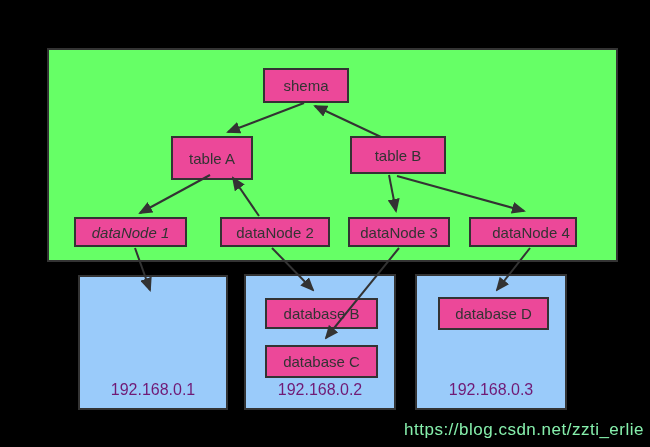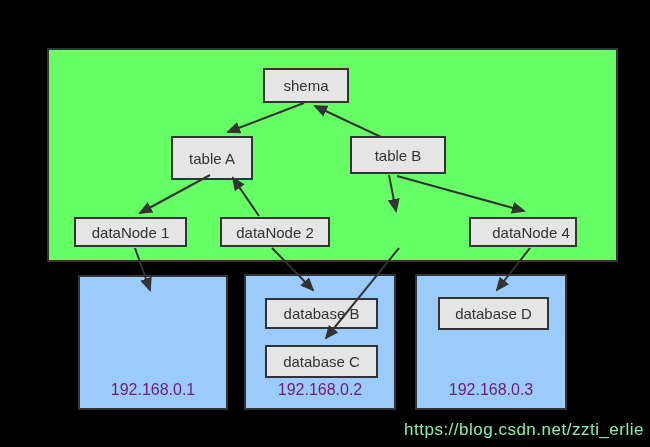--- a/index.html
+++ b/index.html
@@ -12,28 +12,28 @@
     background:#66ff66;border:2px solid #333;box-sizing:border-box;
   }
   .host{
     position:absolute;top:274px;width:152px;height:136px;
     background:#9acbfa;border:2px solid #333;box-sizing:border-box;
   }
   .host1{left:78px;top:275px;width:150px;height:135px;}
   .host2{left:244px;padding-left:14px;}
   .host3{left:415px;}
   .node{
-    position:absolute;background:#e5e5e5;border:2px solid #333;box-sizing:border-box;
+    position:absolute;background:#ec4899;border:2px solid #333;box-sizing:border-box;
     display:flex;align-items:center;justify-content:center;
     font-size:15px;color:#333;white-space:nowrap;
   }
   .n-schema{left:263px;top:68px;width:86px;height:35px;}
   .n-tablea{left:171px;top:136px;width:82px;height:44px;}
   .n-tableb{left:350px;top:136px;width:96px;height:38px;}
-  .n-dn1{left:74px;top:217px;width:113px;height:30px;}
+  .n-dn1{left:74px;top:217px;width:113px;height:30px;font-style:italic;}
   .n-dn2{left:220px;top:217px;width:110px;height:30px;}
   .n-dn3{left:348px;top:217px;width:102px;height:30px;}
   .n-dn4{left:469px;top:217px;width:108px;height:30px;padding-left:16px;}
   .db{position:absolute;}
   .db-a{left:20px;top:20px;width:110px;height:33px;}
   .db-b{left:19px;top:22px;width:113px;height:31px;}
   .db-c{left:19px;top:69px;width:113px;height:33px;}
   .db-d{left:21px;top:21px;width:111px;height:33px;}
   .ip{
     position:absolute;left:0;right:0;bottom:9px;text-align:center;
@@ -54,20 +54,21 @@
 
 <div class="stage">
 
   <div class="panel-green"></div>
 
   <div class="node n-schema">shema</div>
   <div class="node n-tablea">table A</div>
   <div class="node n-tableb">table B</div>
   <div class="node n-dn1">dataNode 1</div>
   <div class="node n-dn2">dataNode 2</div>
+  <div class="node n-dn3">dataNode 3</div>
   <div class="node n-dn4">dataNode 4</div>
 
   <div class="host host1">
     <div class="ip">192.168.0.1</div>
   </div>
 
   <div class="host host2">
     <div class="node db db-b">database B</div>
     <div class="node db db-c">database C</div>
     <div class="ip">192.168.0.2</div>

